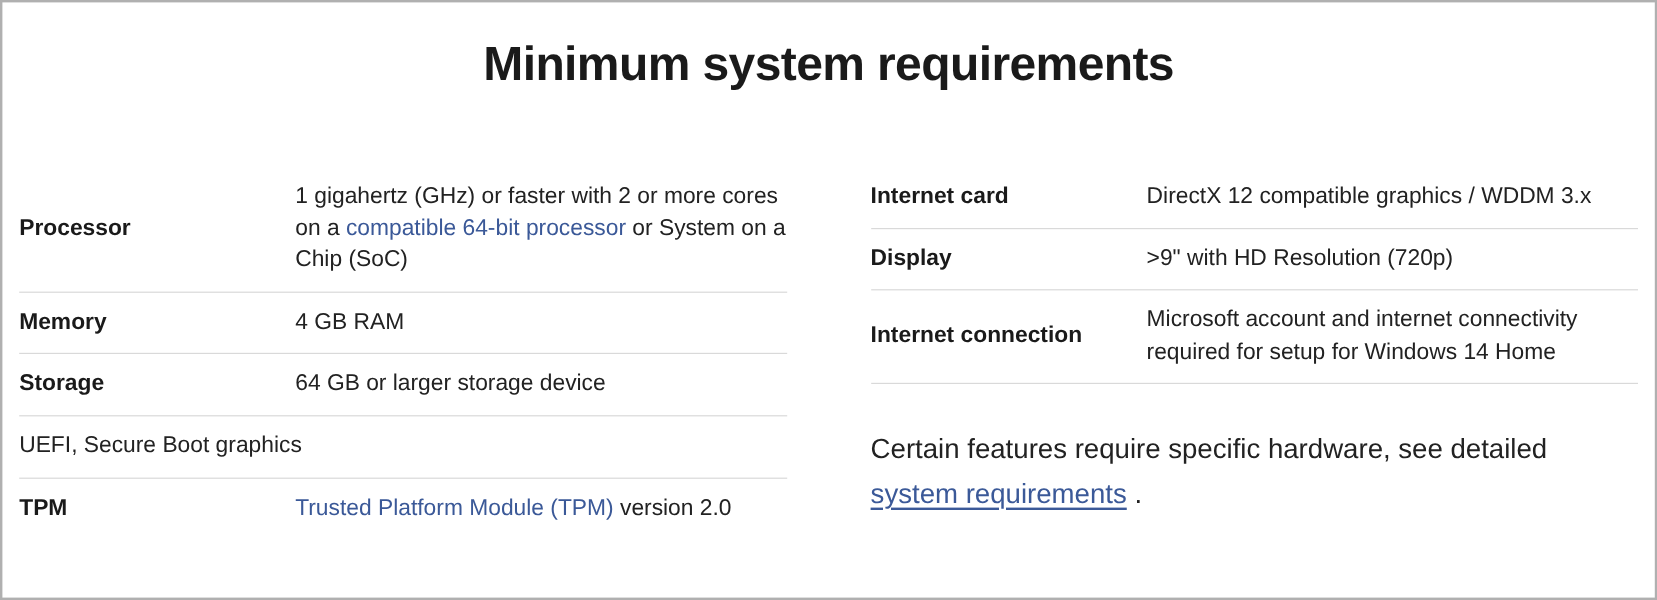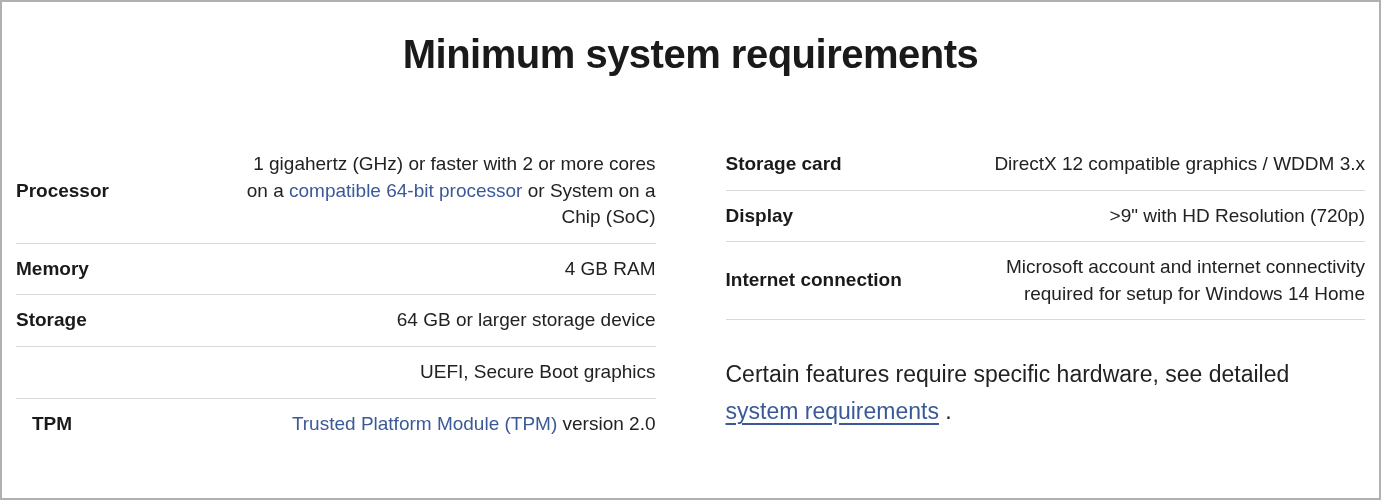--- a/index.html
+++ b/index.html
@@ -29,30 +29,29 @@
     flex: 1;
   }
   .row {
     display: flex;
     align-items: center;
     padding: 12px 0;
     border-bottom: 1px solid #d9d9d9;
     font-size: 19px;
     line-height: 1.4;
   }
-  .row:last-of-type.noborder { border-bottom: none; margin-left: 16px; }
+  .row:last-of-type.noborder { border-bottom: none; }
   .label {
     width: 230px;
     font-weight: 600;
     flex-shrink: 0;
   }
   .value {
     flex: 1;
     color: #222;
-    text-align: right;
   }
   .link {
     color: #3b5998;
     text-decoration: none;
   }
   .link-u {
     color: #3b5998;
     text-decoration: underline;
     text-underline-offset: 4px;
   }
@@ -91,21 +90,21 @@
     <div class="row noborder">
       <div class="label">TPM</div>
       <div class="value">
         <a href="#" class="link">Trusted Platform Module (TPM)</a><span> version 2.0</span>
       </div>
     </div>
   </div>
 
   <div class="col">
     <div class="row">
-      <div class="label">Storage card</div>
+      <div class="label">Internet card</div>
       <div class="value">DirectX 12 compatible graphics / WDDM 3.x</div>
     </div>
     <div class="row">
       <div class="label">Display</div>
       <div class="value">&gt;9" with HD Resolution (720p)</div>
     </div>
     <div class="row">
       <div class="label">Internet connection</div>
       <div class="value">Microsoft account and internet connectivity required for setup for Windows 14 Home</div>
     </div>

